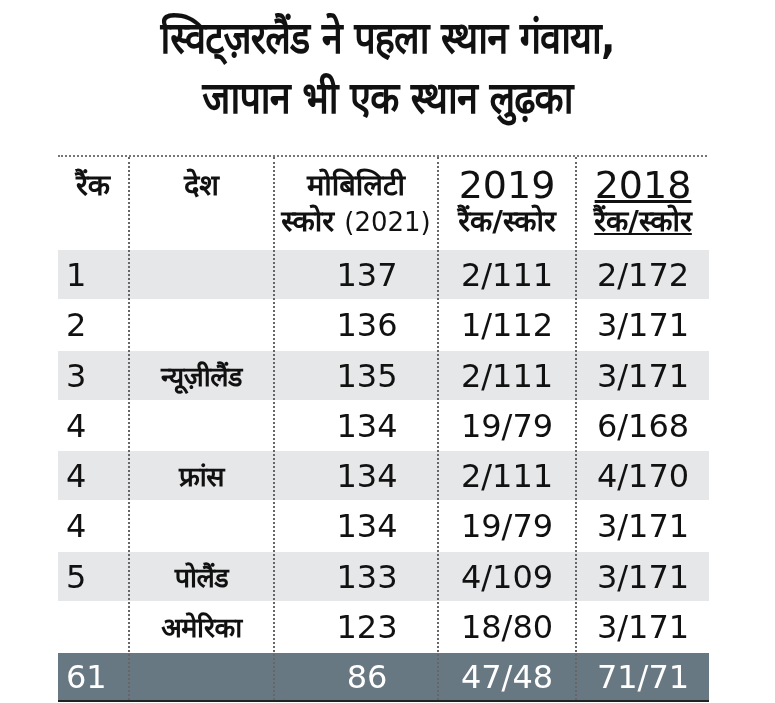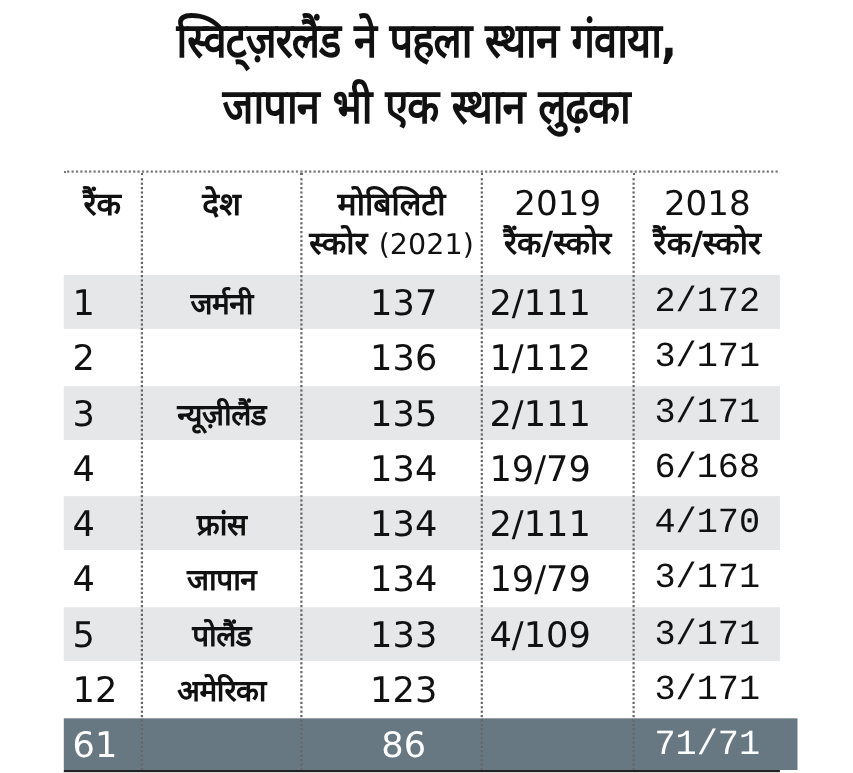--- a/index.html
+++ b/index.html
@@ -8,33 +8,33 @@
   .headline { position:absolute; left:0; top:8px; width:775px; text-align:center;
               font-family:"DejaVu Sans", sans-serif; font-weight:bold; font-size:44px;
               line-height:60px; letter-spacing:-1px; transform:scaleX(0.86); transform-origin:center; }
   .table { position:absolute; left:58px; top:155px; width:651px; }
   .topline { position:absolute; left:0; top:0; width:649px; border-top:2px dotted #777; }
   .vdiv { position:absolute; top:2px; height:543px; border-left:2px dotted #666; }
   .hdr { position:absolute; top:2px; height:93px; }
   .hcell { position:absolute; top:0; height:93px; text-align:center; font-size:29px;
            line-height:36px; padding-top:10px; box-sizing:border-box; }
   .hcell .l1 { display:block; font-weight:bold; }
-  .hcell .l1.num { font-weight:normal; font-size:31px; }
+  .hcell .l1.num { font-weight:normal; font-size:38px; }
   .hcell .l2 { display:block; font-weight:bold; }
   .hcell .yr { font-weight:normal; font-size:26px; }
   .row { position:absolute; left:0; width:651px; height:49px; display:block; }
   .row.shade { background:#e6e7e8; }
-  .row.india { background:#687882; color:#ffffff; height:47px;padding-left:16px; }
+  .row.india { background:#687882; color:#ffffff; height:47px; }
   .cell { position:absolute; top:0; height:100%; display:flex; align-items:center;
           font-size:32px; white-space:nowrap; }
   .c-rank { left:8px; width:60px; justify-content:flex-start; }
   .c-country { left:72px; width:143px; justify-content:center; font-weight:bold; font-size:27px; letter-spacing:-0.5px; }
   .c-score { left:228px; width:162px; justify-content:center; }
-  .c-2019 { left:365px; width:136px; justify-content:center; }
-  .c-2018 { left:519px; width:132px; justify-content:center;font-family:Liberation Mono, monospace; }
+  .c-2019 { left:381px; width:136px; justify-content:center; }
+  .c-2018 { left:519px; width:132px; justify-content:center; }
   .bottomline { position:absolute; left:0; top:545px; width:651px; border-top:2px solid #222; }
 </style>
 </head>
 <body>
 
 <div class="headline">
   <div>स्विट्ज़रलैंड ने पहला स्थान गंवाया,</div>
   <div>जापान भी एक स्थान लुढ़का</div>
 </div>
 
@@ -49,29 +49,28 @@
       <span class="l1">देश</span>
     </div>
     <div class="hcell" style="left:217px;width:162px;">
       <span class="l1">मोबिलिटी</span>
       <span class="l2"><span>स्कोर</span> <span class="yr">(2021)</span></span>
     </div>
     <div class="hcell" style="left:381px;width:136px;">
       <span class="l1 num">2019</span>
       <span class="l2">रैंक/स्कोर</span>
     </div>
-    <div class="hcell" style="left:519px;width:132px;">
+    <div class="hcell" style="left:519px;width:132px;text-decoration:underline;">
       <span class="l1 num">2018</span>
       <span class="l2">रैंक/स्कोर</span>
     </div>
   </div>
 
   <div class="row shade" style="top:95px;">
     <div class="cell c-rank">1</div>
-    <div class="cell c-country">जर्मनी</div>
     <div class="cell c-score">137</div>
     <div class="cell c-2019">2/111</div>
     <div class="cell c-2018">2/172</div>
   </div>
   <div class="row" style="top:145px;">
     <div class="cell c-rank">2</div>
     <div class="cell c-score">136</div>
     <div class="cell c-2019">1/112</div>
     <div class="cell c-2018">3/171</div>
   </div>
@@ -90,41 +89,41 @@
   </div>
   <div class="row shade" style="top:296px;">
     <div class="cell c-rank">4</div>
     <div class="cell c-country">फ्रांस</div>
     <div class="cell c-score">134</div>
     <div class="cell c-2019">2/111</div>
     <div class="cell c-2018">4/170</div>
   </div>
   <div class="row" style="top:346px;">
     <div class="cell c-rank">4</div>
-    <div class="cell c-country">जापान</div>
     <div class="cell c-score">134</div>
     <div class="cell c-2019">19/79</div>
     <div class="cell c-2018">3/171</div>
   </div>
   <div class="row shade" style="top:397px;">
     <div class="cell c-rank">5</div>
     <div class="cell c-country">पोलैंड</div>
     <div class="cell c-score">133</div>
     <div class="cell c-2019">4/109</div>
     <div class="cell c-2018">3/171</div>
   </div>
   <div class="row" style="top:447px;">
-    <div class="cell c-rank">12</div>
     <div class="cell c-country">अमेरिका</div>
     <div class="cell c-score">123</div>
+    <div class="cell c-2019">18/80</div>
     <div class="cell c-2018">3/171</div>
   </div>
   <div class="row india" style="top:498px;">
     <div class="cell c-rank">61</div>
     <div class="cell c-score">86</div>
+    <div class="cell c-2019">47/48</div>
     <div class="cell c-2018">71/71</div>
   </div>
 
   <div class="vdiv" style="left:70px;"></div>
   <div class="vdiv" style="left:215px;"></div>
   <div class="vdiv" style="left:379px;"></div>
   <div class="vdiv" style="left:517px;"></div>
 
   <div class="bottomline"></div>
 </div>

